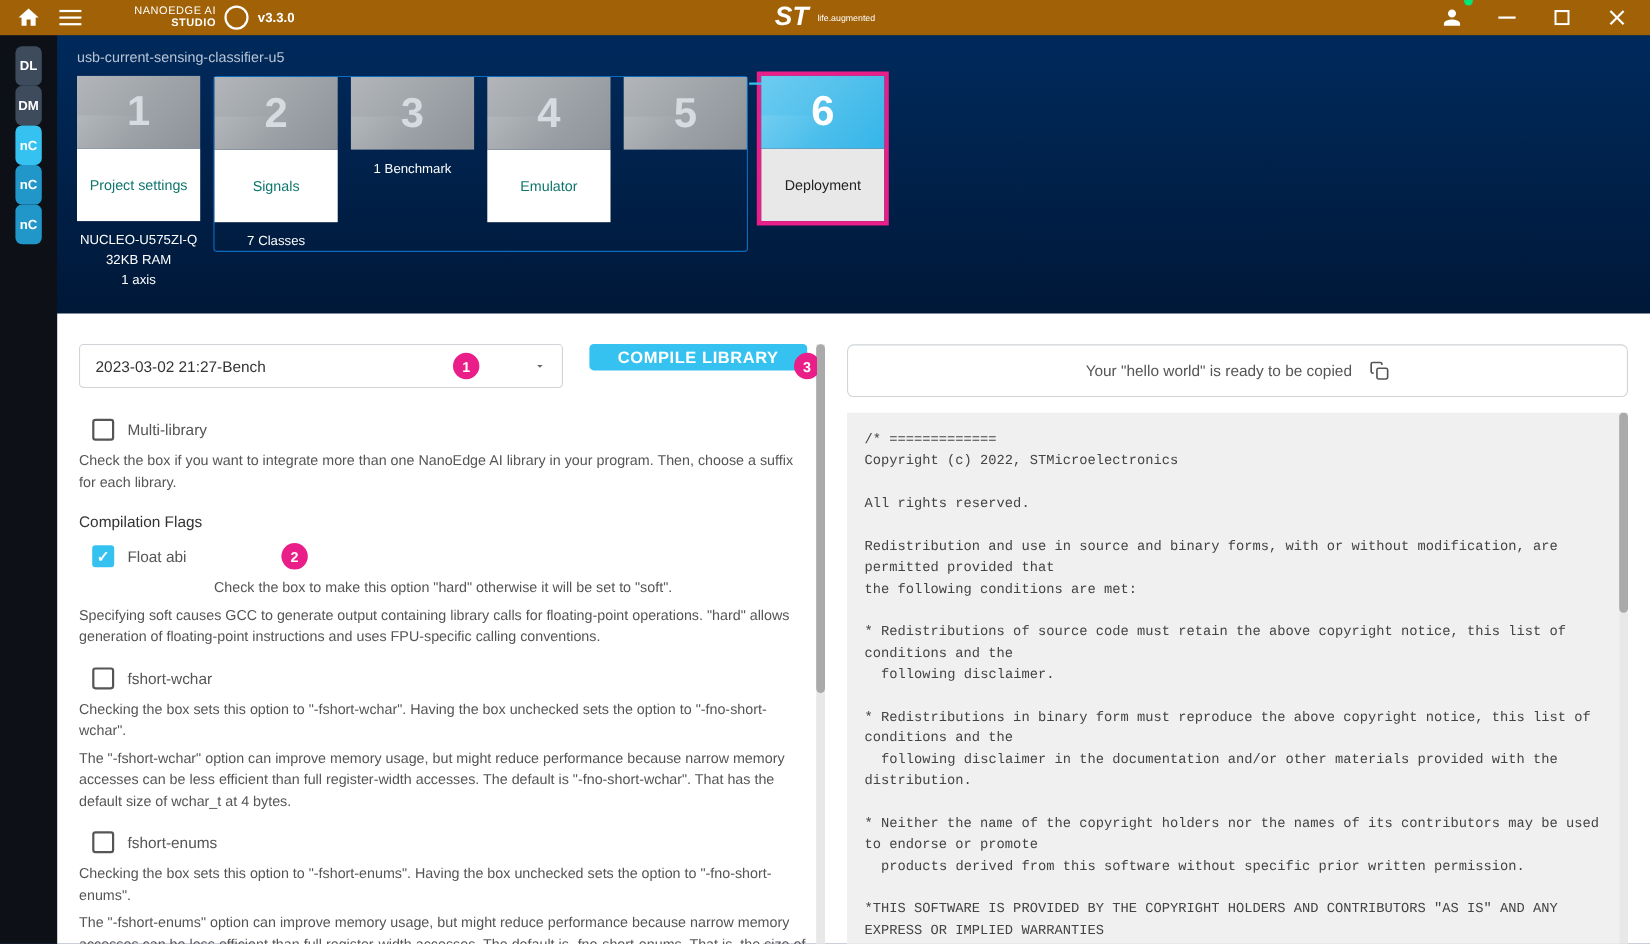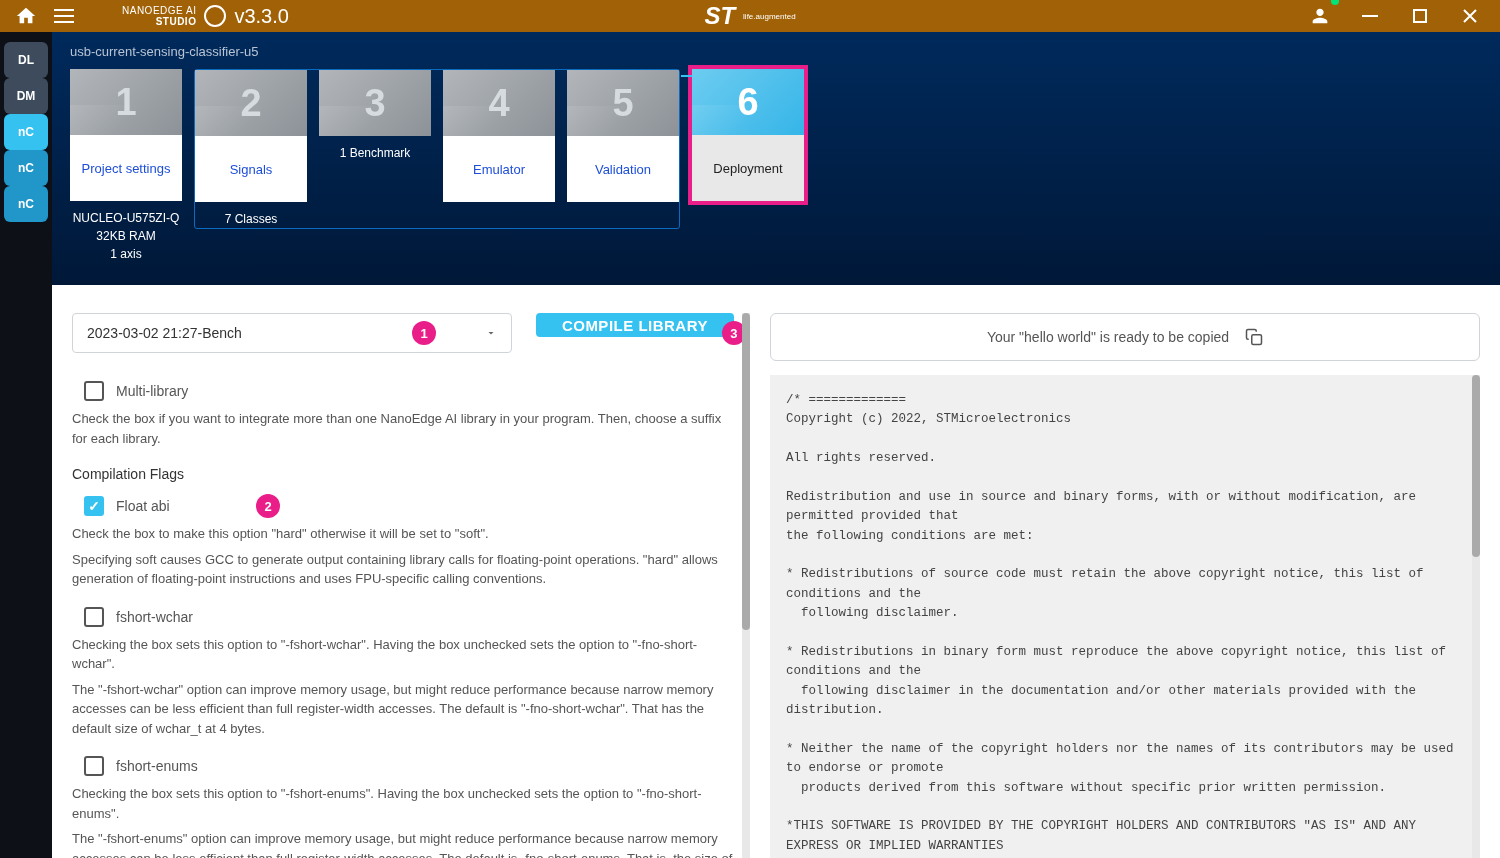--- a/index.html
+++ b/index.html
@@ -7,45 +7,45 @@
 .titlebar { height: 46px; background: #a16207; display: flex; align-items: center; color: #fff; position: relative; }
 .titlebar-left { display: flex; align-items: center; gap: 14px; padding-left: 14px; }
 .home-icon { width: 24px; height: 24px; display: flex; align-items: center; justify-content: center; }
 .hamburger { width: 24px; height: 24px; display: flex; flex-direction: column; justify-content: center; gap: 4px; padding: 2px; cursor: pointer; }
 .hamburger div { height: 2px; background: #fff; }
 .logo-block { display: flex; align-items: center; gap: 8px; margin-left: 32px; }
 .logo-text { font-size: 10px; line-height: 1.1; text-align: right; letter-spacing: 0.5px; }
 .logo-text .top { font-weight: 300; }
 .logo-text .bot { font-weight: 700; }
 .logo-swirl { width: 22px; height: 22px; border: 2px solid #fff; border-radius: 50%; position: relative; }
-.version { font-size: 20px; font-weight: 400; }
+.version { font-size: 12px; font-weight: 700; }
 .st-logo { position: absolute; left: 50%; transform: translateX(-50%); font-style: italic; font-weight: 900; font-size: 24px; display: flex; align-items: center; gap: 8px; }
 .st-sub { font-size: 8px; font-style: normal; font-weight: 400; }
 .titlebar-right { margin-left: auto; display: flex; align-items: center; gap: 18px; padding-right: 14px; }
 .win-btn { width: 32px; height: 32px; display: flex; align-items: center; justify-content: center; cursor: pointer; }
 .user-status { position: relative; }
 .green-dot { width: 8px; height: 8px; background: #00e676; border-radius: 50%; position: absolute; top: -3px; right: -3px; }
 .main-area { flex: 1; display: flex; }
 .sidebar { width: 52px; background: #0d1117; display: flex; flex-direction: column; padding-top: 10px; gap: 8px; }
-.sidebar-item { width: 44px; height: 36px; margin: 0 auto; border-radius: 6px; display: flex; align-items: center; justify-content: center; font-size: 12px; font-weight: 700; color: #fff; cursor: pointer; }
+.sidebar-item { width: 24px; height: 36px; margin: 0 auto; border-radius: 6px; display: flex; align-items: center; justify-content: center; font-size: 12px; font-weight: 700; color: #fff; cursor: pointer; }
 .sidebar-item.dl { background: #3d4b5c; }
 .sidebar-item.dm { background: #3d4b5c; }
 .sidebar-item.nc { background: #2196c9; }
 .sidebar-item.nc.active { background: #35c2f0; }
 .sidebar-spacer { flex: 1; }
 .content { flex: 1; display: flex; flex-direction: column; }
 .project-header { background: linear-gradient(180deg, #002a5c 0%, #001838 100%); padding: 8px 18px 22px 18px; }
 .project-name { color: #b8c4d4; font-size: 13px; font-weight: 400; padding: 4px 0 10px 0; }
 .steps-row { display: flex; gap: 12px; align-items: flex-start; position: relative; }
 .step-group { border: 1px solid #0b6bbf; border-radius: 3px; padding: 0; display: flex; gap: 12px; position: relative; }
 .step-group .arrow { position: absolute; right: -38px; top: 2px; color: #35c2f0; }
 .step-card { width: 112px; display: flex; flex-direction: column; cursor: pointer; }
 .step-top { height: 66px; background: linear-gradient(135deg, #b2b6ba 0%, #8d9298 100%); display: flex; align-items: center; justify-content: center; font-size: 38px; font-weight: 700; color: #d6dbe0; position: relative; overflow: hidden; }
 .step-top::after { content: ''; position: absolute; bottom: 0; left: 0; right: 0; height: 45%; background: linear-gradient(135deg, rgba(255,255,255,0.1) 0%, transparent 50%); }
-.step-bot { height: 66px; background: #fff; display: flex; align-items: center; justify-content: center; font-size: 13px; color: #1d4ed8; text-align: center; padding: 4px; }
+.step-bot { height: 66px; background: #fff; display: flex; align-items: center; justify-content: center; font-size: 13px; color: #0f766e; text-align: center; padding: 4px; }
 .step-card.active { outline: 4px solid #e91e89; }
 .step-card.active .step-top { background: linear-gradient(135deg, #6dccf0 0%, #35b5e8 100%); color: #fff; }
 .step-card.active .step-bot { background: #e8e8e8; color: #222; }
 .step-meta { color: #fff; font-size: 12px; text-align: center; line-height: 1.5; margin-top: 8px; }
 .step-col { display: flex; flex-direction: column; align-items: center; }
 .body-panel { flex: 1; background: #fff; display: flex; gap: 18px; padding: 28px 20px 16px 20px; overflow: hidden; }
 .form-col { flex: 1; max-width: 670px; overflow-y: auto; padding-right: 8px; }
 .top-controls { display: flex; gap: 24px; align-items: flex-start; margin-bottom: 28px; position: relative; }
 .dropdown { flex: 1; height: 40px; border: 1px solid #d0d4d8; border-radius: 4px; display: flex; align-items: center; padding: 0 14px; font-size: 14px; color: #333; cursor: pointer; position: relative; }
 .dropdown-caret { margin-left: auto; }
@@ -165,21 +165,20 @@
             </div>
             <div class="step-col">
               <div class="step-card">
                 <div class="step-top">4</div>
                 <div class="step-bot">Emulator</div>
               </div>
             </div>
             <div class="step-col">
               <div class="step-card">
                 <div class="step-top">5</div>
-                <div class="step-bot">Validation</div>
               </div>
             </div>
             <div class="arrow">
               <svg width="36" height="18" viewBox="0 0 36 18">
                 <path d="M0 4 H28 V12 M24 8 L28 14 L32 8" fill="none" stroke="#35c2f0" stroke-width="2"></path>
               </svg>
             </div>
           </div>
           <div class="step-col">
             <div class="step-card active">
@@ -215,21 +214,21 @@
         </div>
         <div class="help-text">Check the box if you want to integrate more than one NanoEdge AI library in your program. Then, choose a suffix for each library.</div>
 
         <div class="section-title">Compilation Flags</div>
 
         <div class="checkbox-row indent" style="position:relative;">
           <div class="checkbox checked"></div>
           <span class="checkbox-label">Float abi</span>
           <span class="pink-badge badge-2" style="top:-2px;">2</span>
         </div>
-        <div class="help-text" style="margin-bottom:6px;">Check the box to make this option "hard" otherwise it will be set to "soft".</div>
+        <div class="help-text" style="margin-bottom:6px;text-align:center;">Check the box to make this option "hard" otherwise it will be set to "soft".</div>
         <div class="help-text">Specifying soft causes GCC to generate output containing library calls for floating-point operations. "hard" allows generation of floating-point instructions and uses FPU-specific calling conventions.</div>
 
         <div class="checkbox-row indent">
           <div class="checkbox"></div>
           <span class="checkbox-label">fshort-wchar</span>
         </div>
         <div class="help-text" style="margin-bottom:6px;">Checking the box sets this option to "-fshort-wchar". Having the box unchecked sets the option to "-fno-short-wchar".</div>
         <div class="help-text">The "-fshort-wchar" option can improve memory usage, but might reduce performance because narrow memory accesses can be less efficient than full register-width accesses. The default is "-fno-short-wchar". That has the default size of wchar_t at 4 bytes.</div>
 
         <div class="checkbox-row indent">

